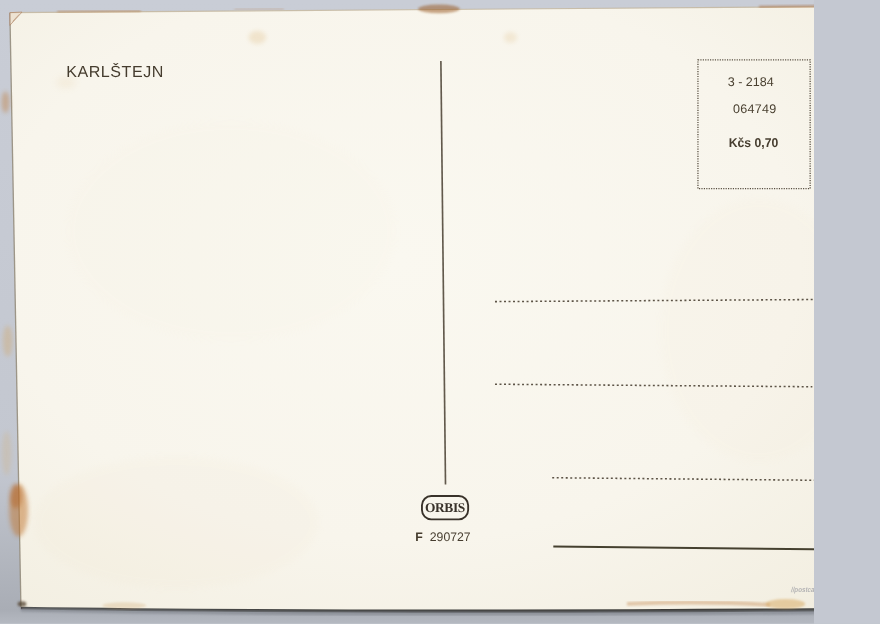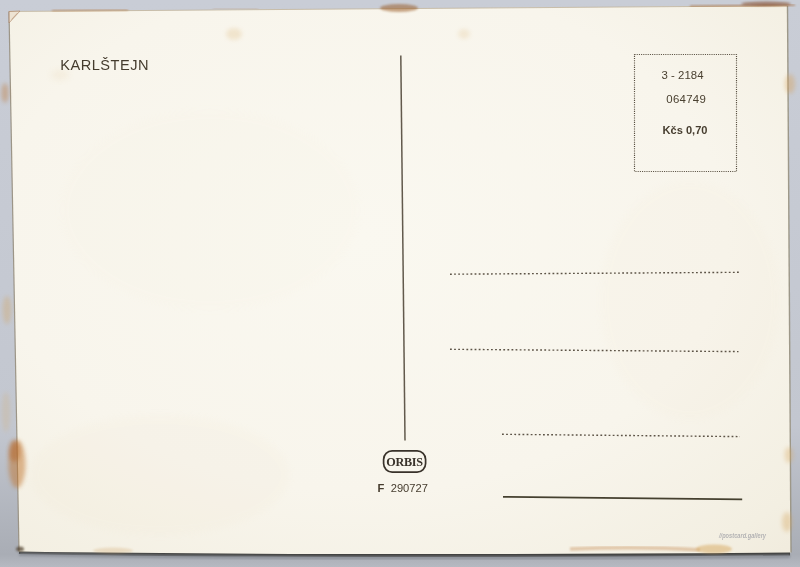--- a/index.html
+++ b/index.html
@@ -1,16 +1,16 @@
 <!DOCTYPE html>
 <html><head>
 <meta charset="utf-8">
 <style>
   html,body{margin:0;padding:0;background:#c4c8d1;}
-  #scene{position:relative;width:800px;height:567px;overflow:hidden;
+  #scene{position:relative;width:740px;height:567px;overflow:hidden;
     font-family:"Liberation Sans",sans-serif;}
 </style>
 </head>
 <body>
 <div id="scene">
 <svg width="800" height="567" viewBox="0 0 800 567" xmlns="http://www.w3.org/2000/svg">
   <defs>
     <linearGradient id="bg" x1="0" y1="0" x2="0" y2="1">
       <stop offset="0" stop-color="#c9cdd6"></stop>
       <stop offset="0.75" stop-color="#c3c7d0"></stop>

